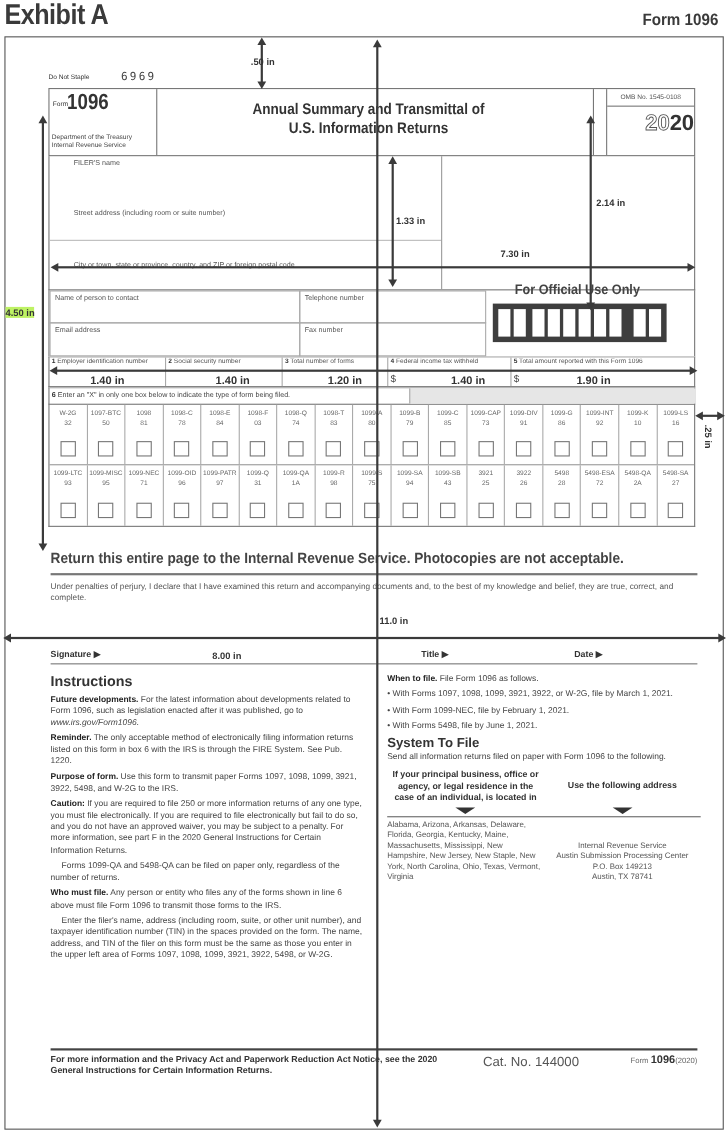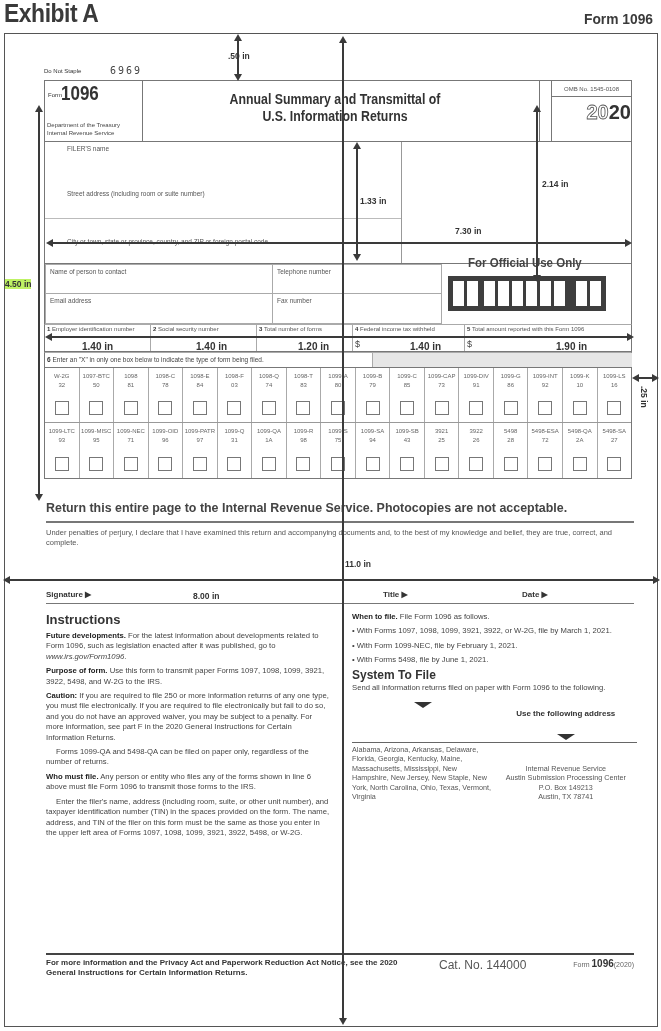--- a/index.html
+++ b/index.html
@@ -368,36 +368,37 @@
   <span style="left:0">Signature ▶</span>
   <span style="left:337px">Title ▶</span>
   <span style="left:476px">Date ▶</span>
 </div>
 <div class="rule" style="left:46px;top:603px;width:588px;height:1px"></div>
 
 <div class="abs instr-title">Instructions</div>
 
 <div class="abs col col-left">
   <p><b>Future developments.</b><span> For the latest information about developments related to Form 1096, such as legislation enacted after it was published, go to </span><i>www.irs.gov/Form1096</i>.</p>
+  <p><b>Reminder.</b><span> The only acceptable method of electronically filing information returns listed on this form in box 6 with the IRS is through the FIRE System. See Pub. 1220.</span></p>
   <p><b>Purpose of form.</b><span> Use this form to transmit paper Forms 1097, 1098, 1099, 3921, 3922, 5498, and W-2G to the IRS.</span></p>
   <p><b>Caution:</b><span> If you are required to file 250 or more information returns of any one type, you must file electronically. If you are required to file electronically but fail to do so, and you do not have an approved waiver, you may be subject to a penalty. For more information, see part F in the 2020 General Instructions for Certain Information Returns.</span></p>
   <p class="indent">Forms 1099-QA and 5498-QA can be filed on paper only, regardless of the number of returns.</p>
   <p><b>Who must file.</b><span> Any person or entity who files any of the forms shown in line 6 above must file Form 1096 to transmit those forms to the IRS.</span></p>
   <p class="indent">Enter the filer's name, address (including room, suite, or other unit number), and taxpayer identification number (TIN) in the spaces provided on the form. The name, address, and TIN of the filer on this form must be the same as those you enter in the upper left area of Forms 1097, 1098, 1099, 3921, 3922, 5498, or W-2G.</p>
 </div>
 
 <div class="abs col col-right">
   <p><b>When to file.</b><span> File Form 1096 as follows.</span></p>
   <p>• With Forms 1097, 1098, 1099, 3921, 3922, or W-2G, file by March 1, 2021.</p>
   <p>• With Form 1099-NEC, file by February 1, 2021.</p>
   <p>• With Forms 5498, file by June 1, 2021.</p>
   <div class="where-title">System To File</div>
   <p>Send all information returns filed on paper with Form 1096 to the following.</p>
   <div class="where-head">
-    <div><div class="tri"></div></div>
+    <div><span>If your principal business, office or agency, or legal residence in the case of an individual, is located in</span><div class="tri"></div></div>
     <div style="padding-top:10px"><span>Use the following address</span><div class="tri" style="margin-top:14px"></div></div>
   </div>
   <div class="where-rule"></div>
   <div class="where-body">
     <div class="states">Alabama, Arizona, Arkansas, Delaware, Florida, Georgia, Kentucky, Maine, Massachusetts, Mississippi, New Hampshire, New Jersey, New Staple, New York, North Carolina, Ohio, Texas, Vermont, Virginia</div>
     <div class="addr">
       <div>Internal Revenue Service</div>
       <div>Austin Submission Processing Center</div>
       <div>P.O. Box 149213</div>
       <div>Austin, TX 78741</div>
@@ -447,18 +448,18 @@
 <div class="arr-down" style="left:533px;top:275px"></div>
 <div class="dim" style="left:542px;top:179px">2.14 in</div>
 
 <div class="hbar" style="left:50px;top:336px;width:578px"></div>
 <div class="arr-left" style="left:45px;top:333px"></div>
 <div class="arr-right" style="left:627px;top:333px"></div>
 <div class="dim" style="left:82px;top:341px;font-size:10px">1.40 in</div>
 <div class="dim" style="left:196px;top:341px;font-size:10px">1.40 in</div>
 <div class="dim" style="left:298px;top:341px;font-size:10px">1.20 in</div>
 <div class="dim" style="left:410px;top:341px;font-size:10px">1.40 in</div>
-<div class="dim" style="left:556px;top:341px;font-size:10px">1.90 in</div>
+<div class="dim" style="left:524px;top:341px;font-size:10px">1.90 in</div>
 
 <div class="hbar" style="left:636px;top:377px;width:18px"></div>
 <div class="arr-left" style="left:632px;top:374px"></div>
 <div class="arr-right" style="left:652px;top:374px"></div>
 <div class="dim" style="left:637px;top:386px;transform:rotate(90deg);transform-origin:left top;margin-left:12px">.25 in</div>
 
 </body></html>

